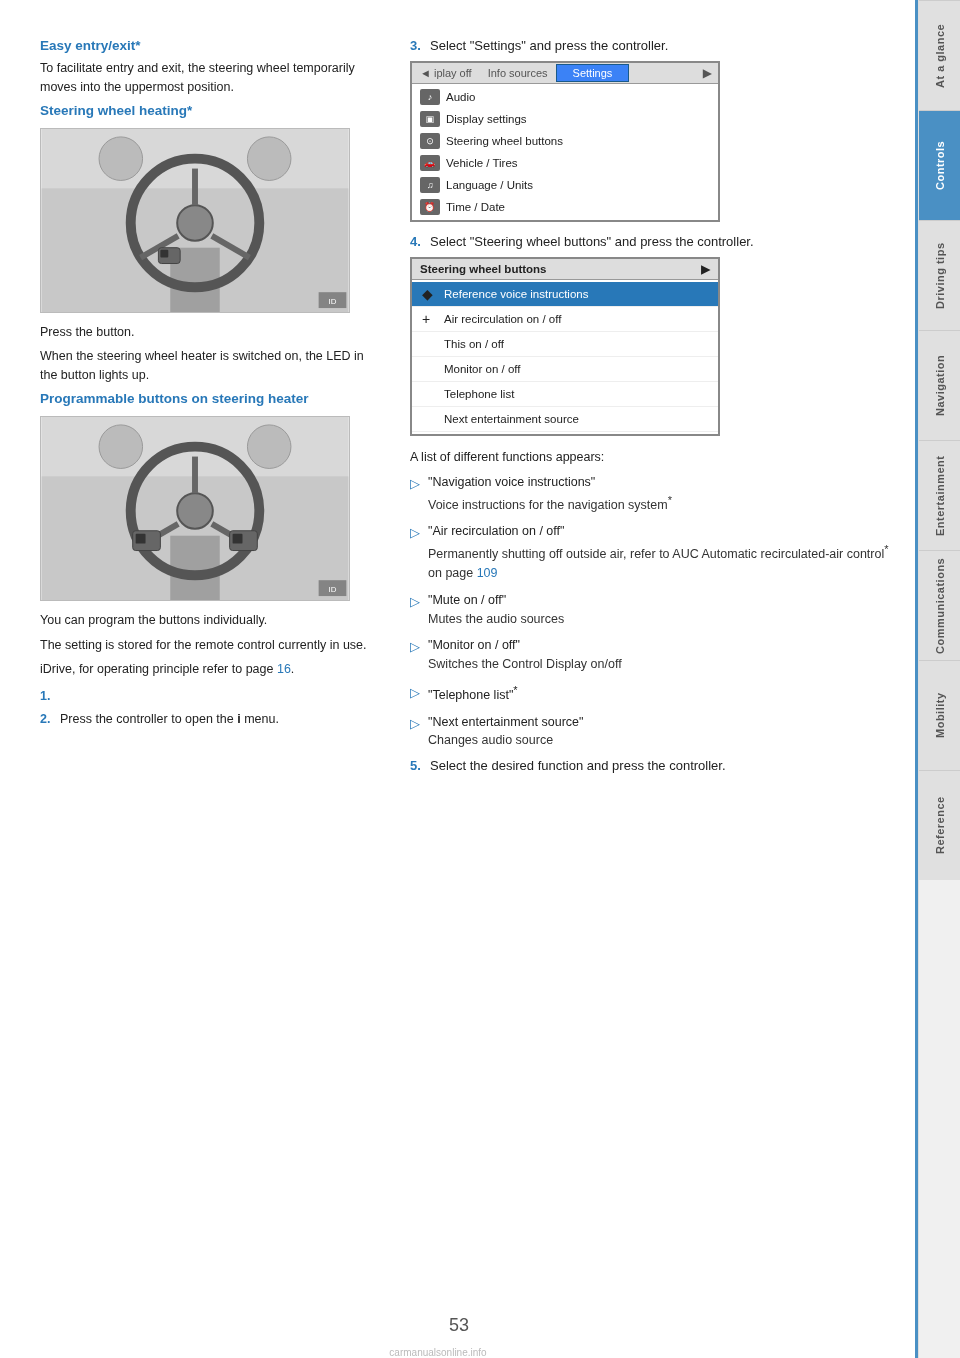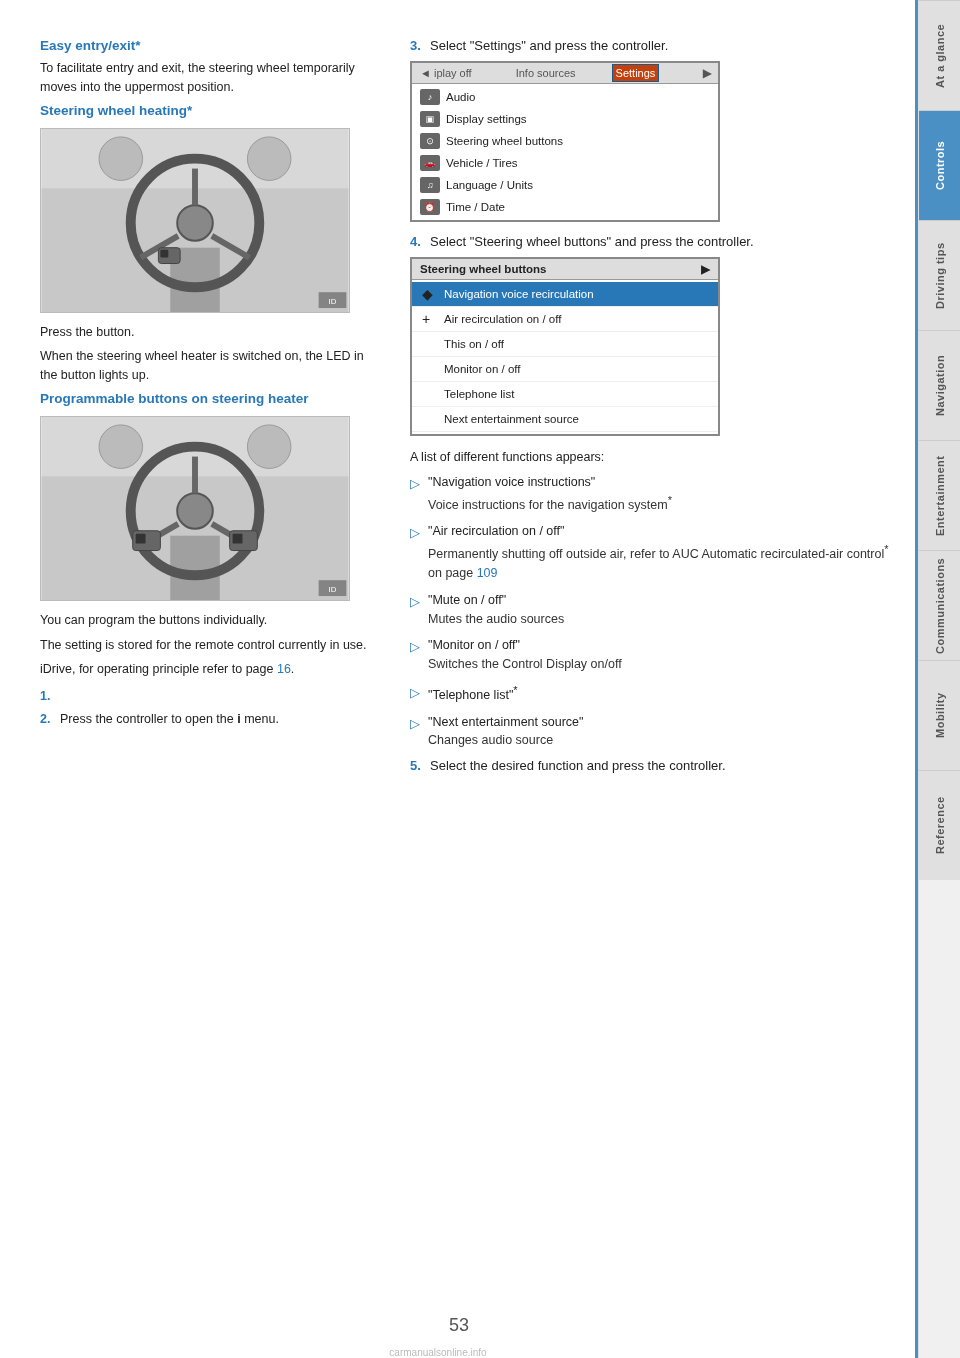--- a/index.html
+++ b/index.html
@@ -150,34 +150,33 @@
       margin: 8px 0 12px 0;
       padding: 0;
     }
 
     .idrive-menu-header {
       display: flex;
       background: #ddd;
       border-bottom: 1px solid #999;
       font-size: 11px;
       align-items: center;
-      gap: 28px;
     }
 
     .idrive-menu-header .tab-item {
       padding: 3px 8px;
       font-size: 11px;
       color: #555;
     }
 
     .idrive-menu-header .tab-item.active {
-      background: #c2410c;
+      background: #3b82f6;
       color: #fff;
       border: 1px solid #1a5a8a;
-      padding: 2px 3px;
+      padding: 2px 16px;
     }
 
     .idrive-menu-header .nav-arrow {
       margin-left: auto;
       padding: 3px 6px;
       font-size: 12px;
       color: #555;
     }
 
     .idrive-menu-body {
@@ -480,21 +479,21 @@
         </div>
 
         <div class="sw-menu">
           <div class="sw-menu-header">
             <span>Steering wheel buttons</span>
             <span>▶</span>
           </div>
           <div class="sw-menu-body">
             <div class="sw-menu-item highlighted">
               <span class="bullet">◆</span>
-              <span>Navigation voice recirculation</span>
+              <span>Reference voice instructions</span>
             </div>
             <div class="sw-menu-item">
               <span class="bullet">+</span>
               <span>Air recirculation on / off</span>
             </div>
             <div class="sw-menu-item">
               <span class="bullet">&nbsp;</span>
               <span>This on / off</span>
             </div>
             <div class="sw-menu-item">

